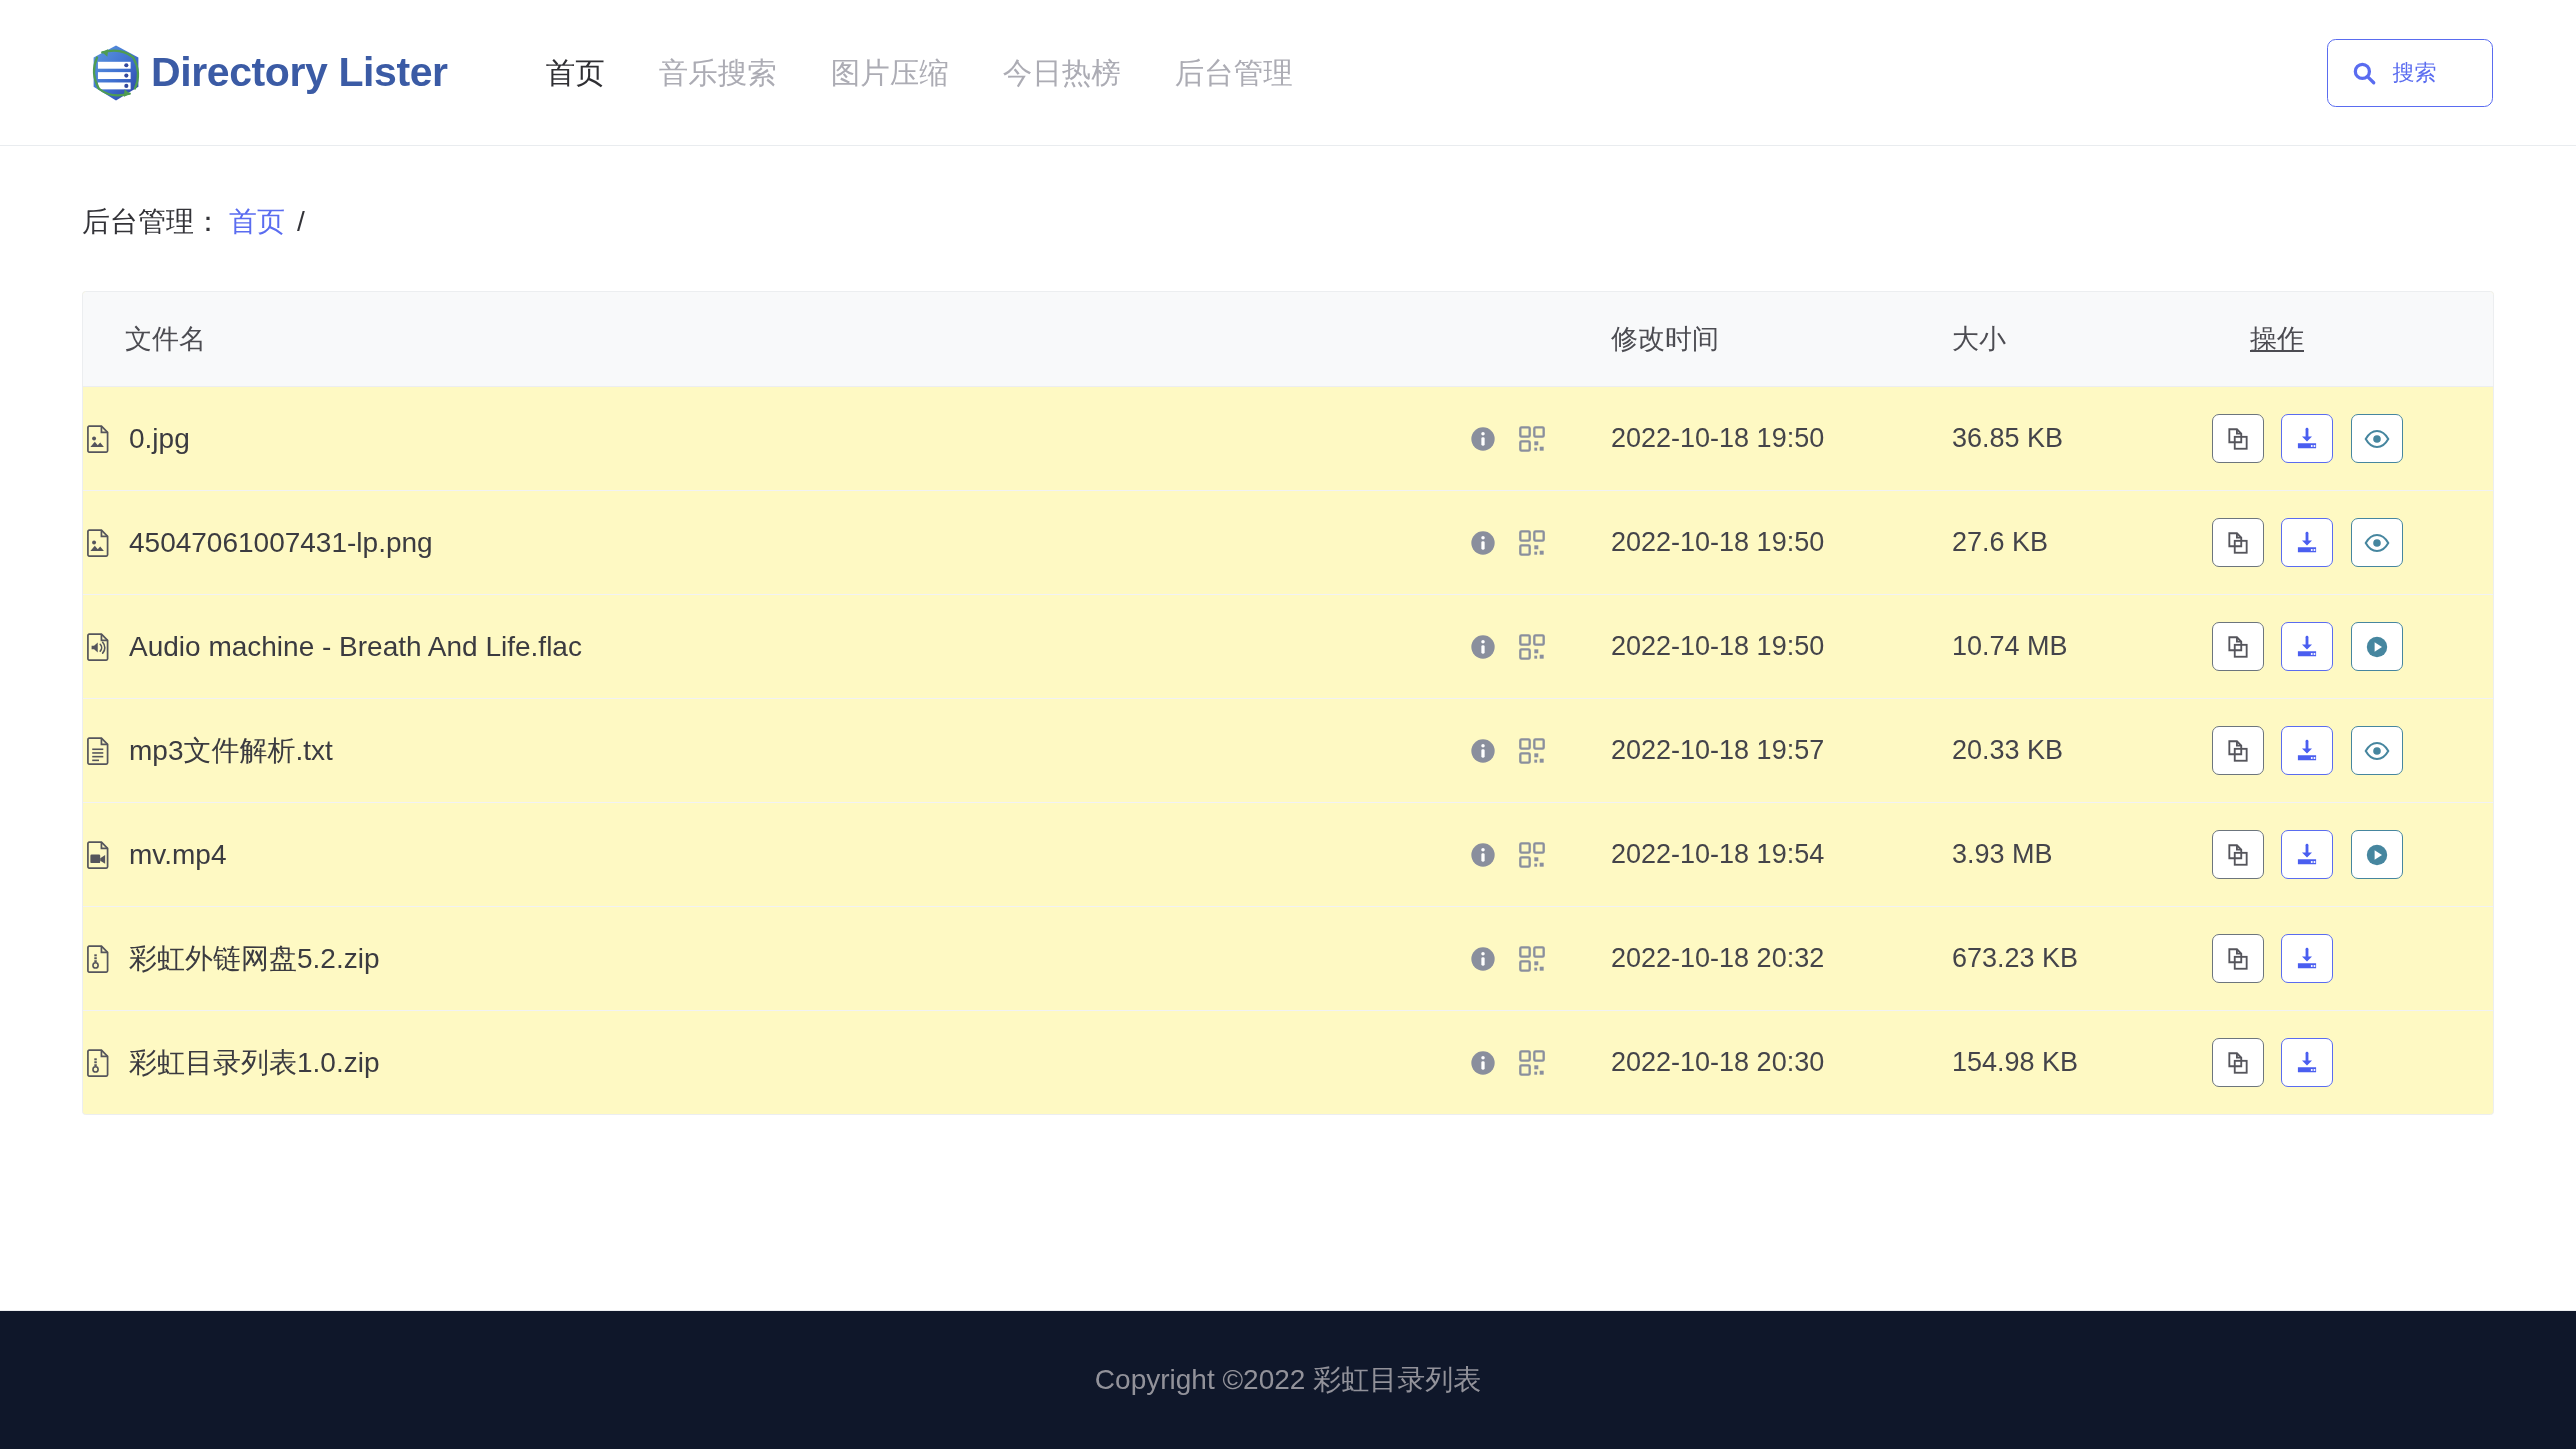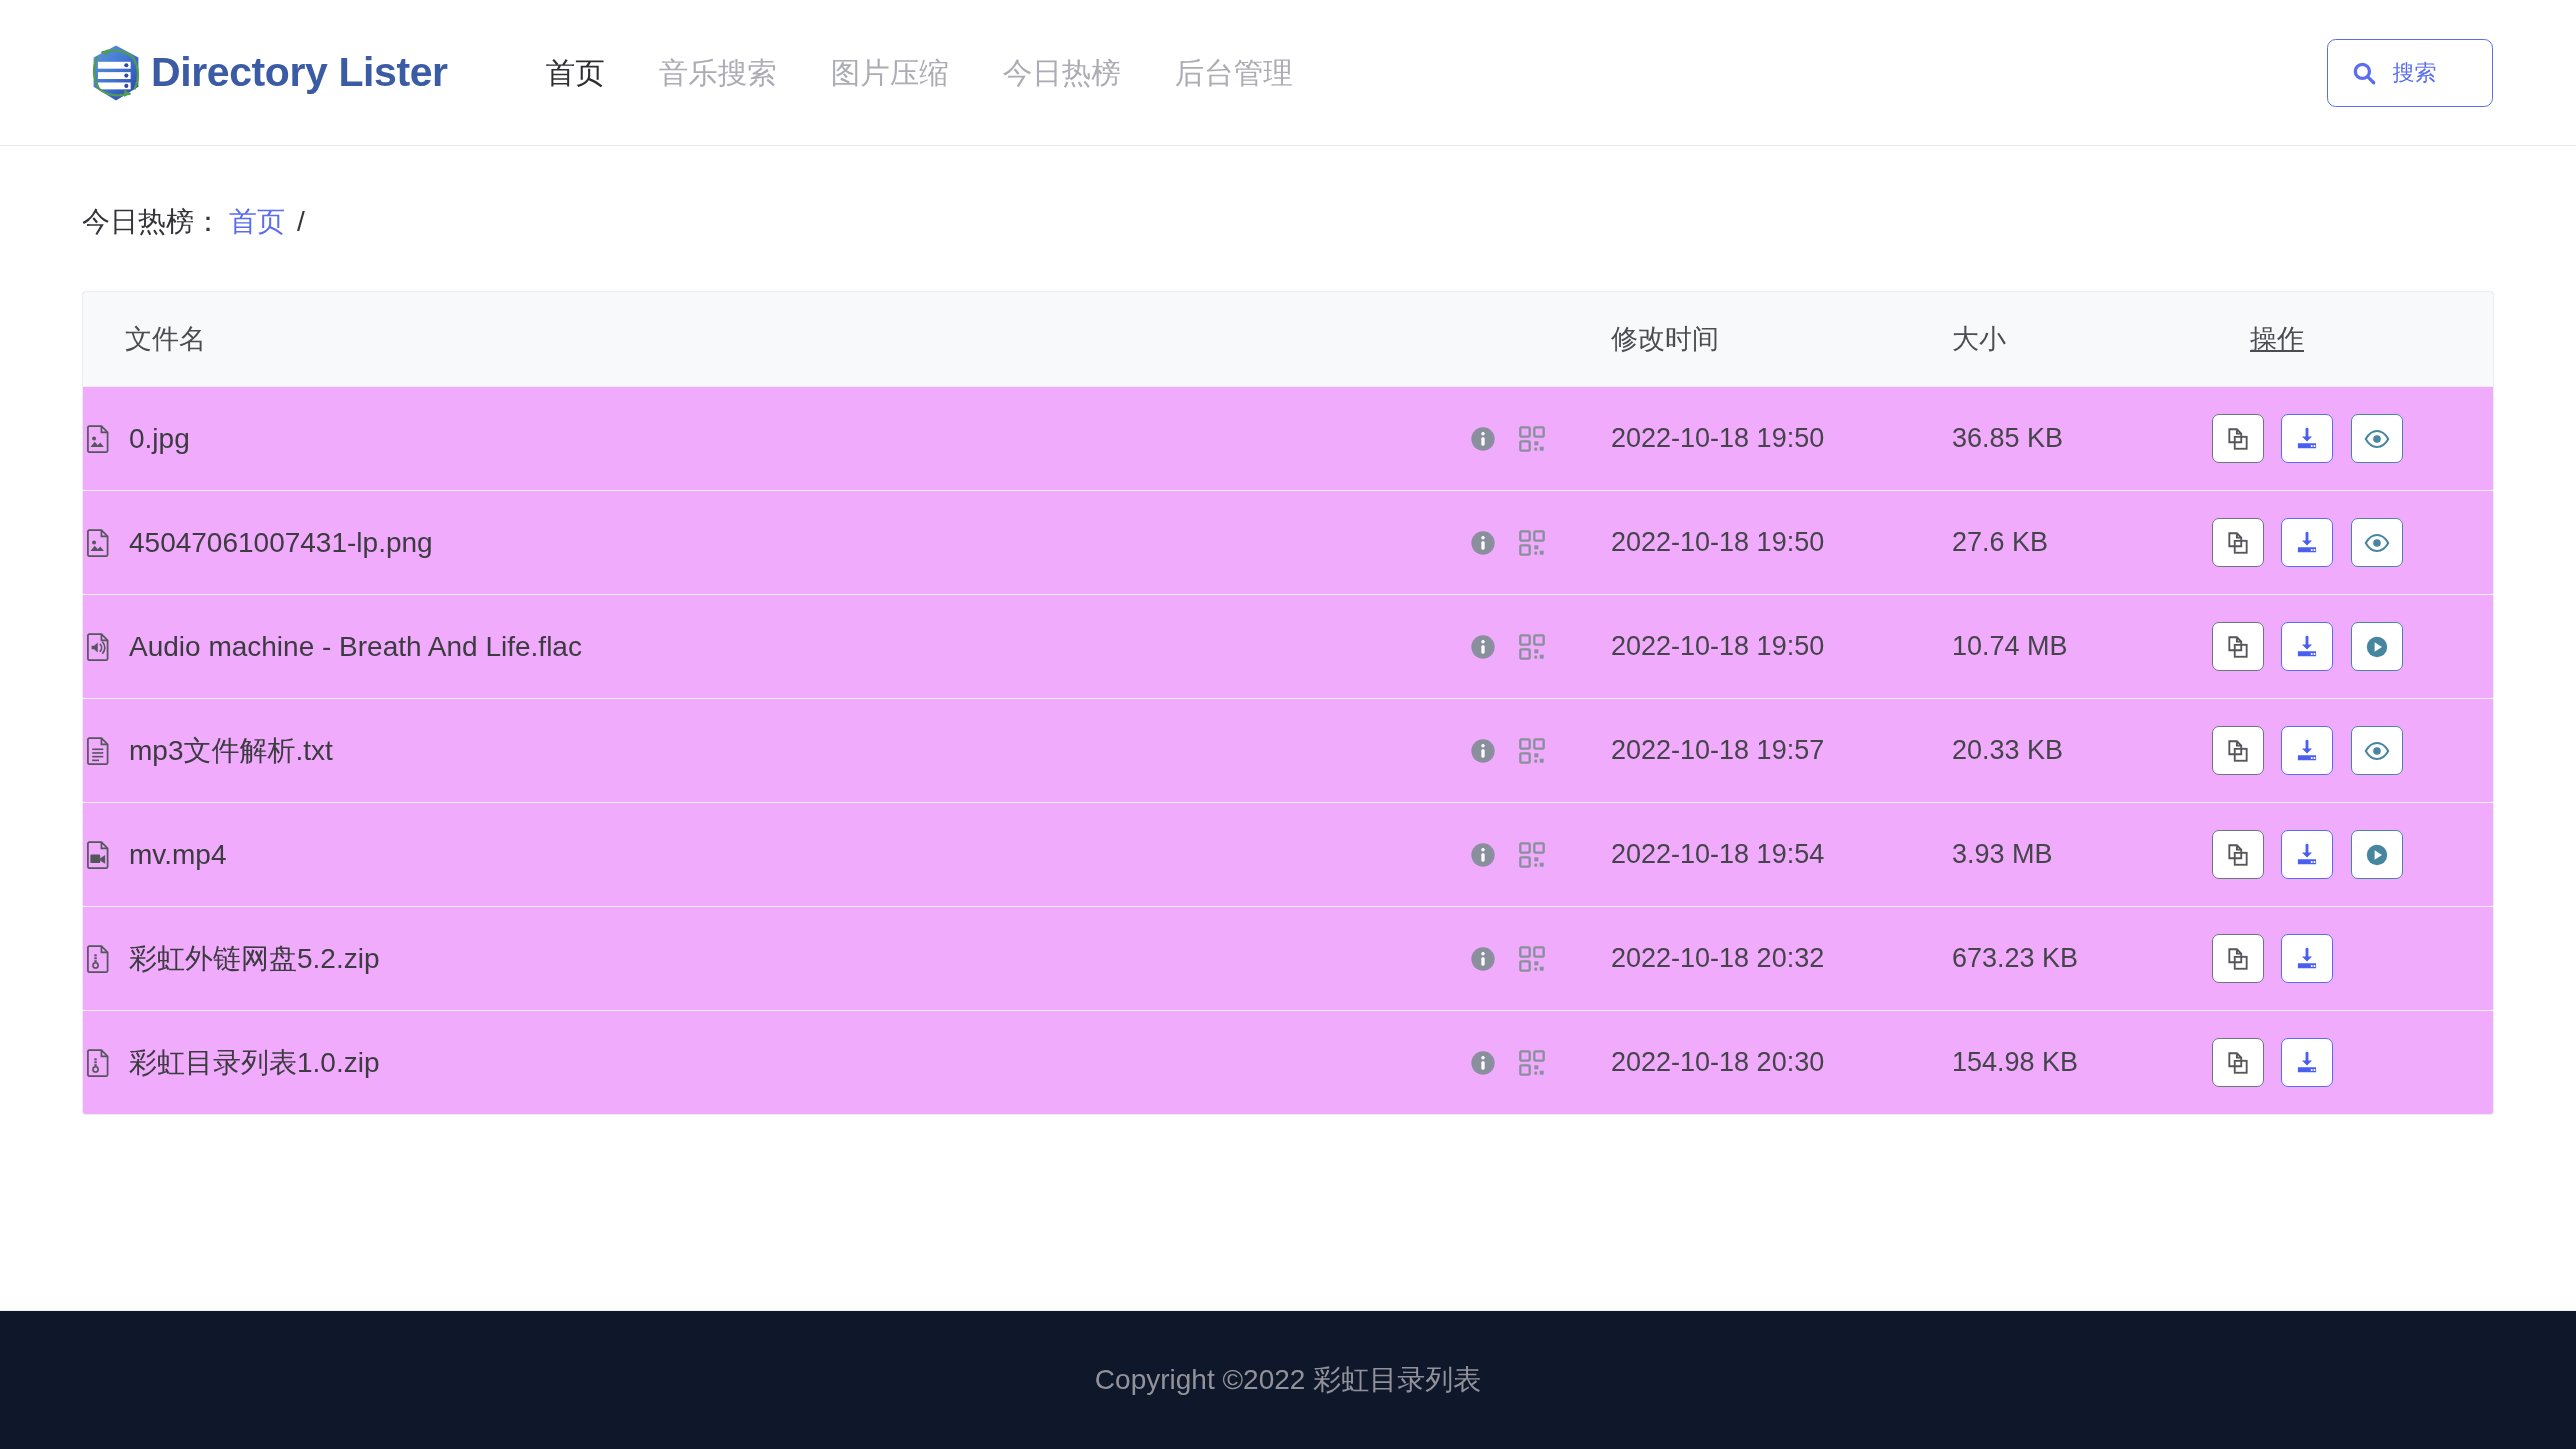--- a/index.html
+++ b/index.html
@@ -107,21 +107,21 @@
     margin-left: 7px;
   }
   .breadcrumb .crumb-sep { margin-left: 12px; color: #333338; }
 
   
   .table-card {
     margin: 55px 82px 0 82px;
     border: 1.7px solid #eceef0;
     border-radius: 3.5px;
     overflow: hidden;
-    background: #f0abfc;
+    background: #fef9c3;
   }
   .ftable { width: 100%; border-collapse: collapse; table-layout: fixed; }
   .ftable thead th {
     background: #f8f9fa;
     font-size: 27px;
     font-weight: normal;
     color: #4c4c52;
     text-align: left;
     padding: 29px 0 29px 0;
     border-bottom: 1.7px solid #eceef0;
@@ -235,21 +235,21 @@
           <circle cx="10.5" cy="10.5" r="6.5"></circle>
           <line x1="15.5" y1="15.5" x2="21" y2="21"></line>
         </svg>
       </span>
       <span>搜索</span>
     </button>
   </div>
 </div>
 
 <div class="breadcrumb">
-  <span>今日热榜：</span>
+  <span>后台管理：</span>
   <a class="crumb-link">首页</a>
   <span class="crumb-sep">/</span>
 </div>
 
 <div class="table-card">
   <table class="ftable">
     <thead>
       <tr>
         <th class="col-name">文件名</th>
         <th class="col-badges"></th>

